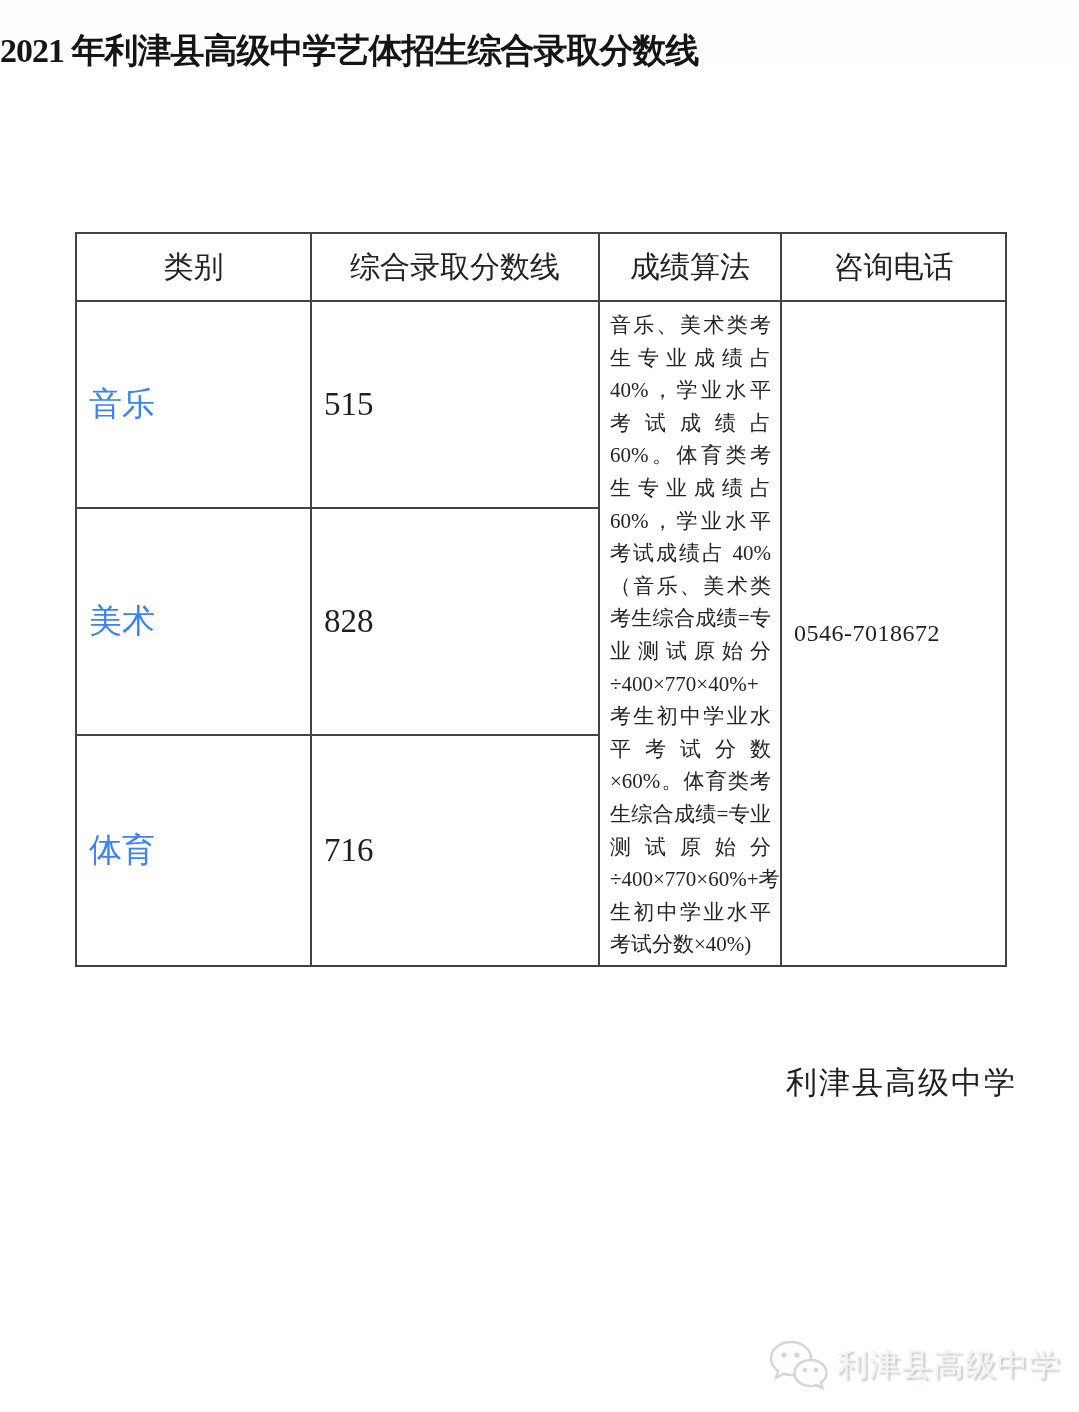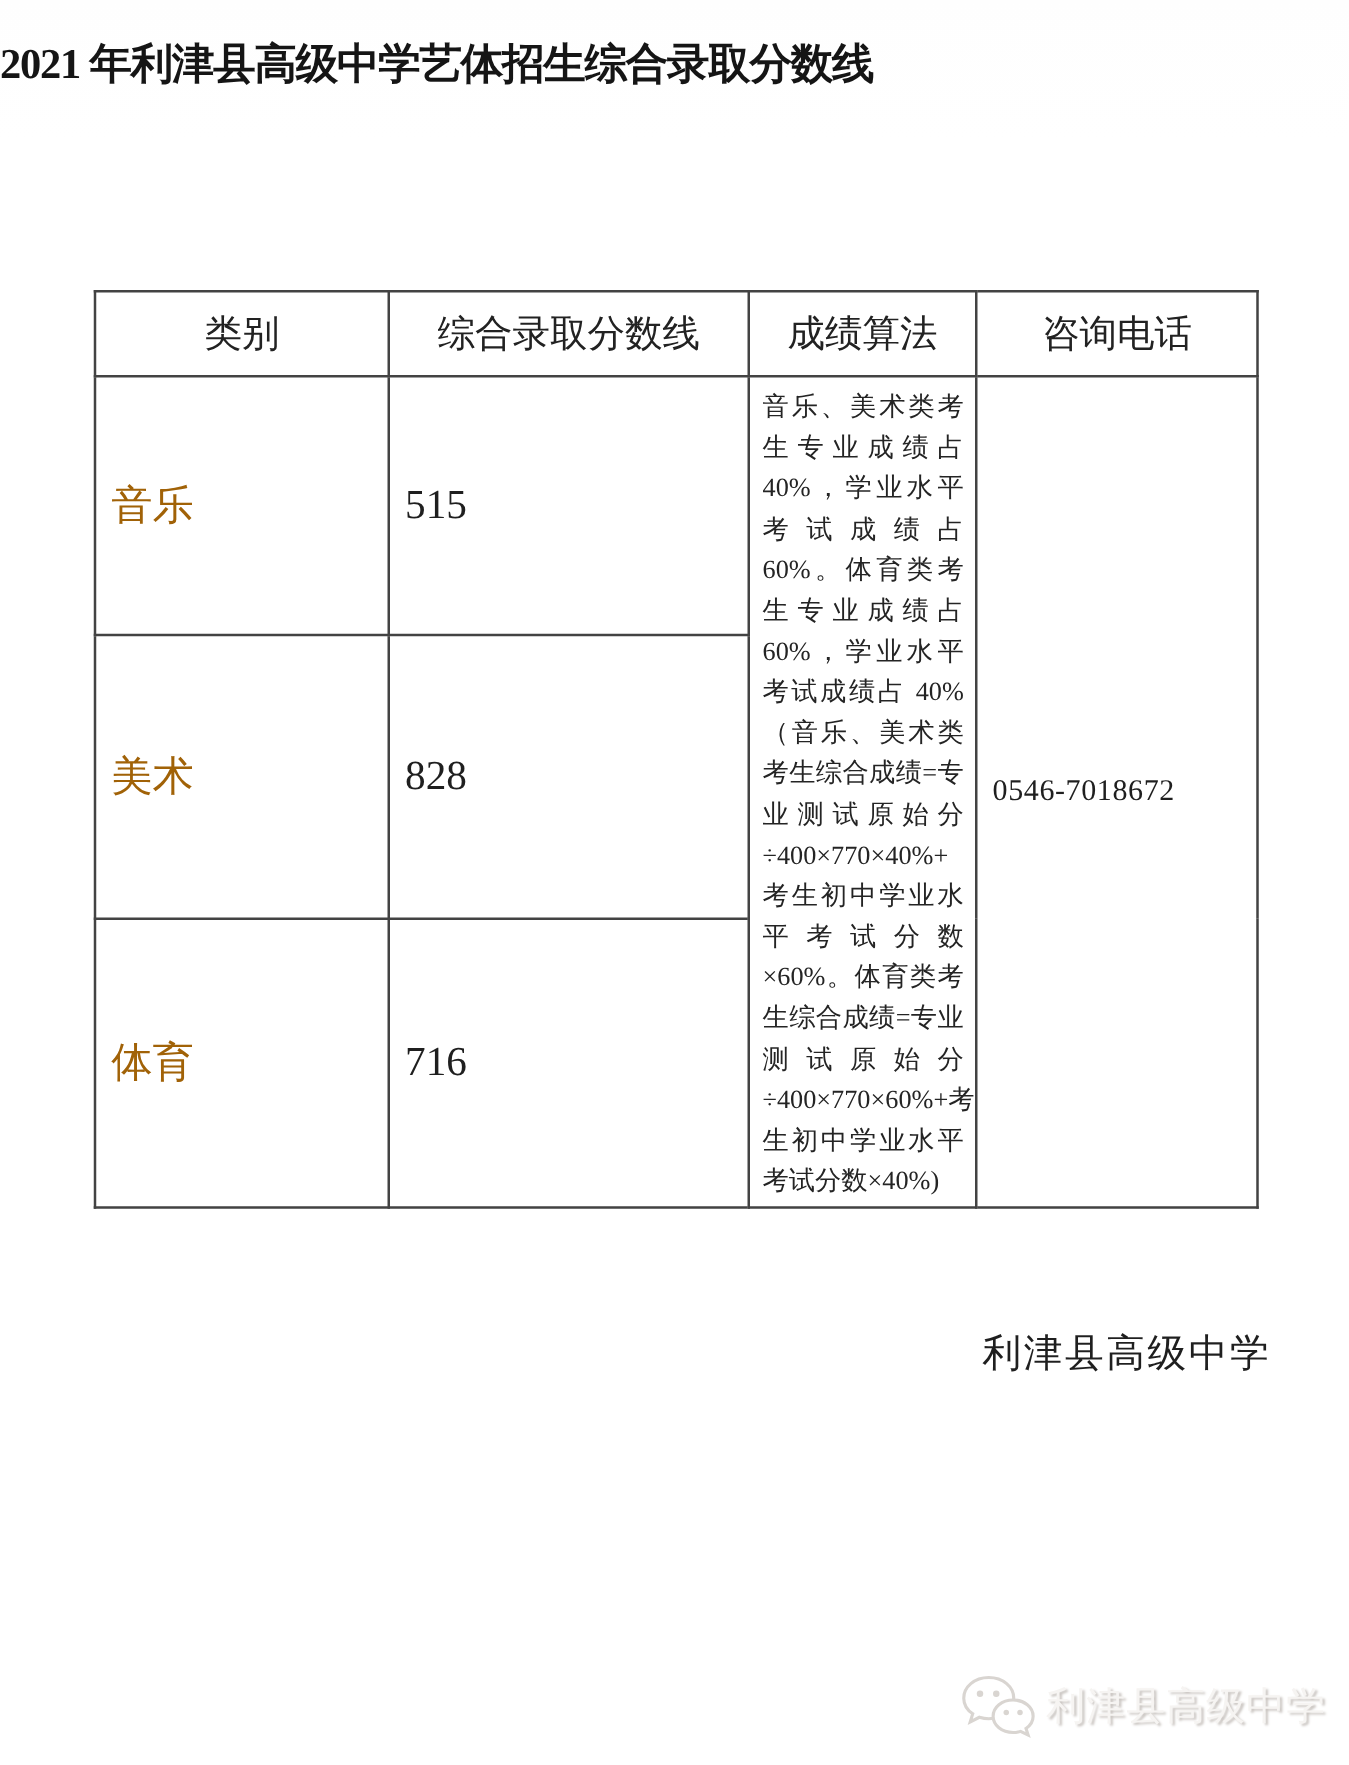--- a/index.html
+++ b/index.html
@@ -42,21 +42,21 @@
     font-weight:normal;
     vertical-align:middle;
     padding:12px;
   }
   .score-table thead tr{height:68px;}
   .score-table tbody tr.r1{height:191px;}
   .score-table tbody tr.r2{height:210px;}
   .score-table tbody tr.r3{height:213px;}
 
   .score-table th{font-size:30px;color:#222;}
-  td.cell-category{font-size:33px;color:#a16207;}
+  td.cell-category{font-size:33px;color:#3b82f6;}
   td.cell-score{font-size:33px;}
   td.cell-phone{font-size:24px;letter-spacing:0.5px;}
   td.cell-algo{
     vertical-align:top;
     text-align:justify;
     text-align-last:left;
     font-size:21px;
     line-height:32.6px;
     padding:7px 9px 4px 10px;
     color:#242424;

